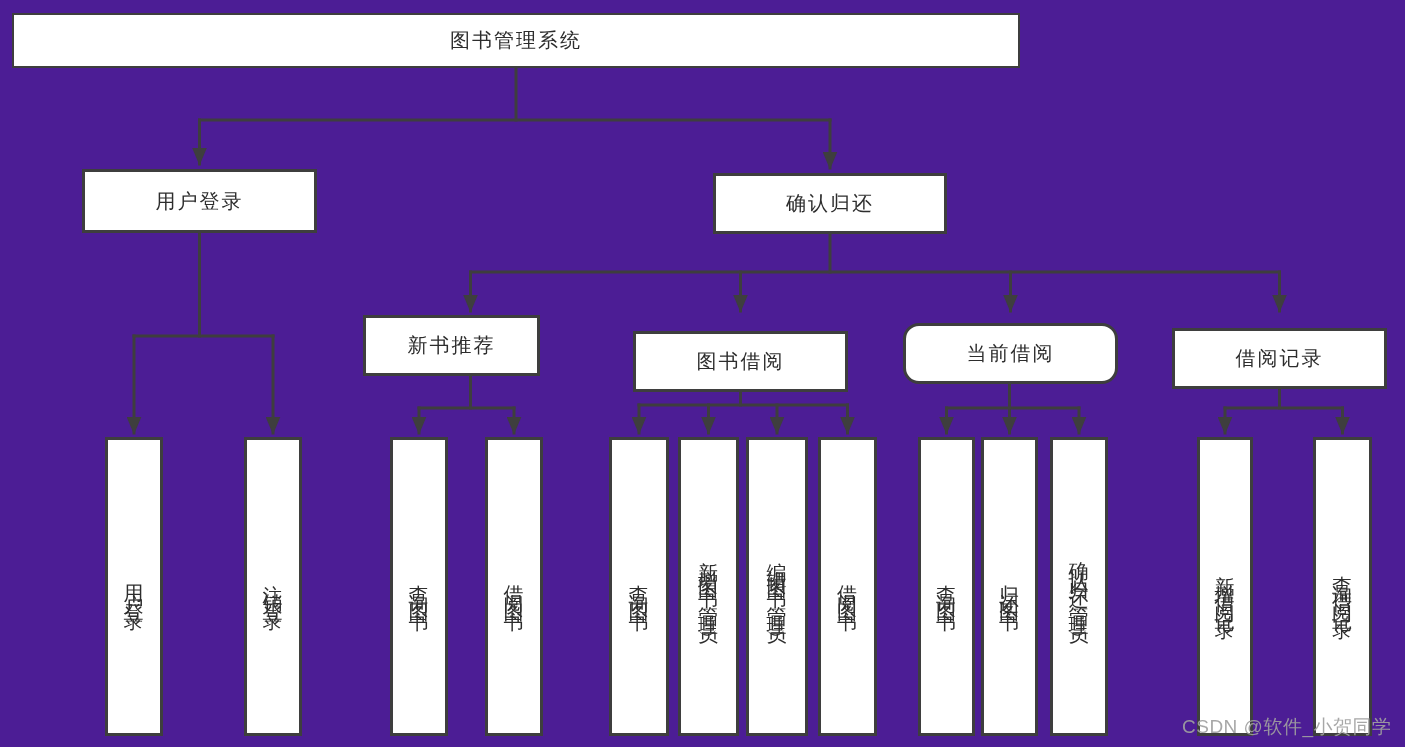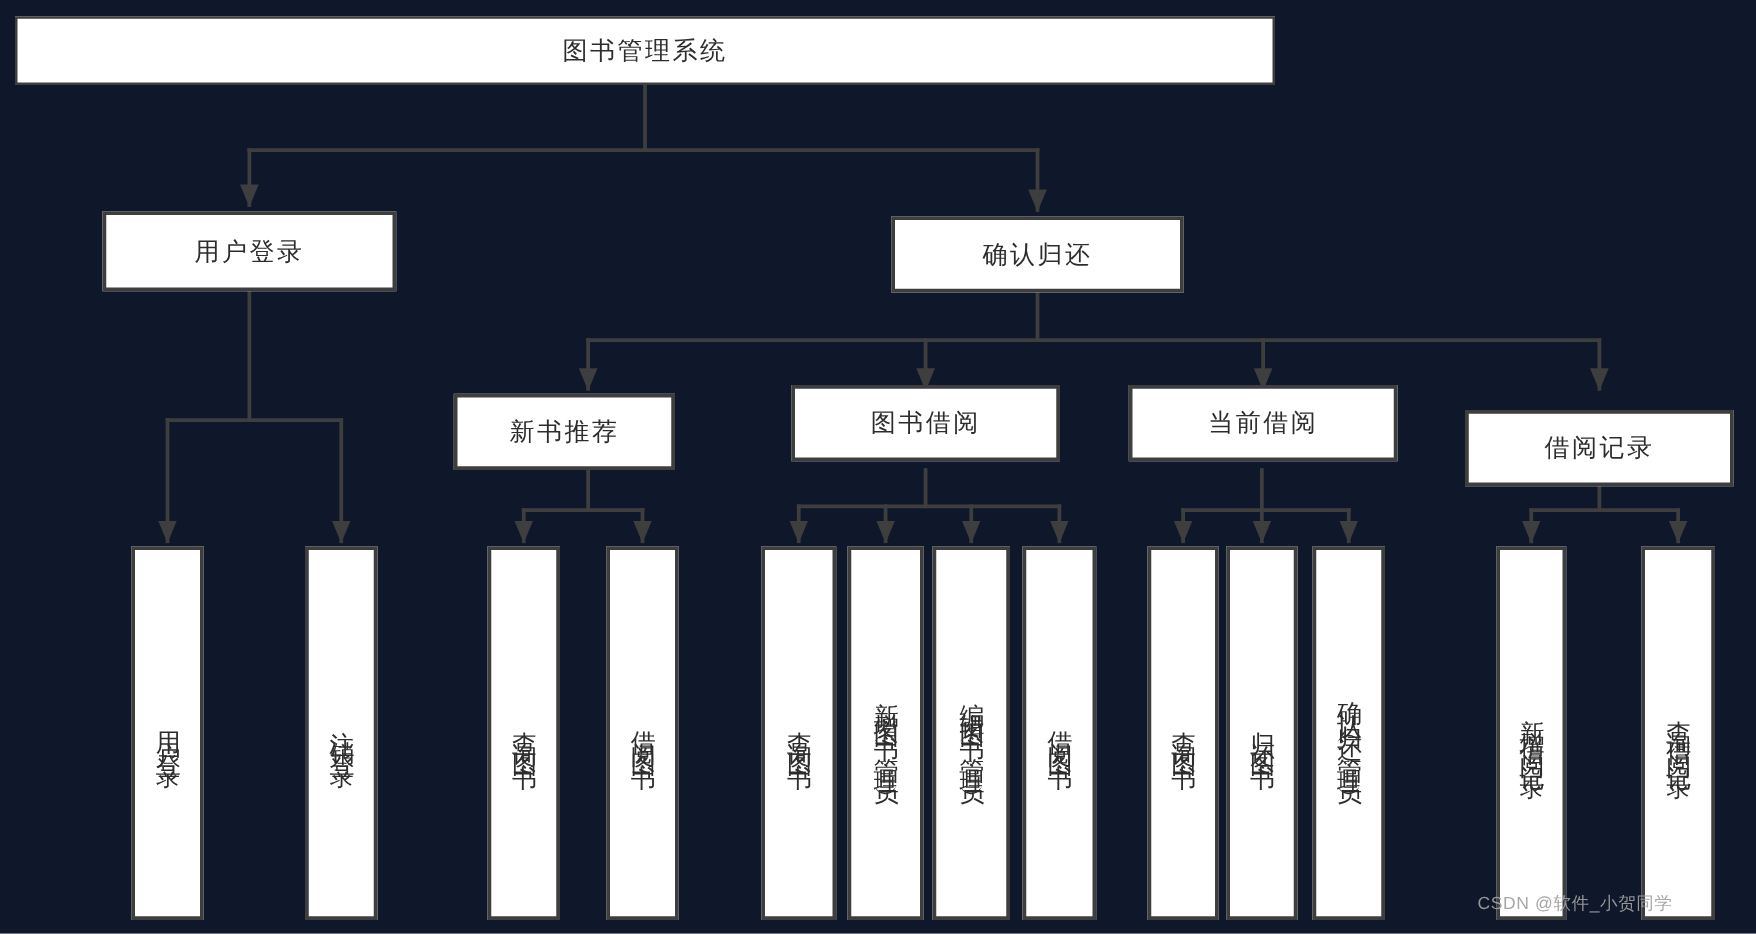--- a/index.html
+++ b/index.html
@@ -1,19 +1,19 @@
 <!DOCTYPE html>
 <html><head>
 <meta charset="utf-8">
 <style>
   html,body{margin:0;padding:0;background:#ffffff;}
   #canvas{
     position:relative;
     width:1405px;height:747px;
-    background:#0f172a;
+    background:#4c1d95;
     font-family:"Liberation Sans","DejaVu Sans",sans-serif;
     color:#2d2d2d;
     overflow:hidden;
   }
   #wires{position:absolute;left:0;top:0;width:1405px;height:747px;}
   .box{
     position:absolute;
     box-sizing:border-box;
     border:3px solid #3e3e3e;
     background:#ffffff;
@@ -29,21 +29,21 @@
     text-orientation:mixed;
     letter-spacing:9px;
     font-size:20px;
     line-height:1;
     padding:6px 0;
   }
   .watermark{
     position:absolute;
     left:1182px;top:714px;
     width:215px;
-    font-size:14px;
+    font-size:19px;
     letter-spacing:0.5px;
     color:#a0a0a0;
     opacity:0.92;
     white-space:nowrap;
     z-index:5;
   }
 </style>
 </head>
 <body>
 
@@ -105,22 +105,22 @@
       </g>
     </g>
   </svg>
 
   <div class="box root" style="left:12px;top:13px;width:1008px;height:55px;">图书管理系统</div>
 
   <div class="box" style="left:82px;top:169px;width:235px;height:64px;">用户登录</div>
   <div class="box" style="left:713px;top:173px;width:234px;height:61px;">确认归还</div>
 
   <div class="box" style="left:363px;top:315px;width:177px;height:61px;">新书推荐</div>
-  <div class="box" style="left:633px;top:308px;width:215px;height:61px;">图书借阅</div>
-  <div class="box" style="left:903px;top:308px;width:215px;height:61px;">当前借阅</div>
+  <div class="box" style="left:633px;top:331px;width:215px;height:61px;">图书借阅</div>
+  <div class="box" style="left:903px;top:323px;width:215px;height:61px;border-radius:16px;">当前借阅</div>
   <div class="box" style="left:1172px;top:328px;width:215px;height:61px;">借阅记录</div>
 
   <div class="box leaf" style="left:105px;top:437px;width:58px;height:299px;">用户登录</div>
   <div class="box leaf" style="left:244px;top:437px;width:58px;height:299px;">注销登录</div>
 
   <div class="box leaf" style="left:390px;top:437px;width:58px;height:299px;">查询图书</div>
   <div class="box leaf" style="left:485px;top:437px;width:58px;height:299px;">借阅图书</div>
 
   <div class="box leaf" style="left:609px;top:437px;width:60px;height:299px;">查询图书</div>
   <div class="box leaf" style="left:678px;top:437px;width:61px;height:299px;">新增图书（管理员）</div>

